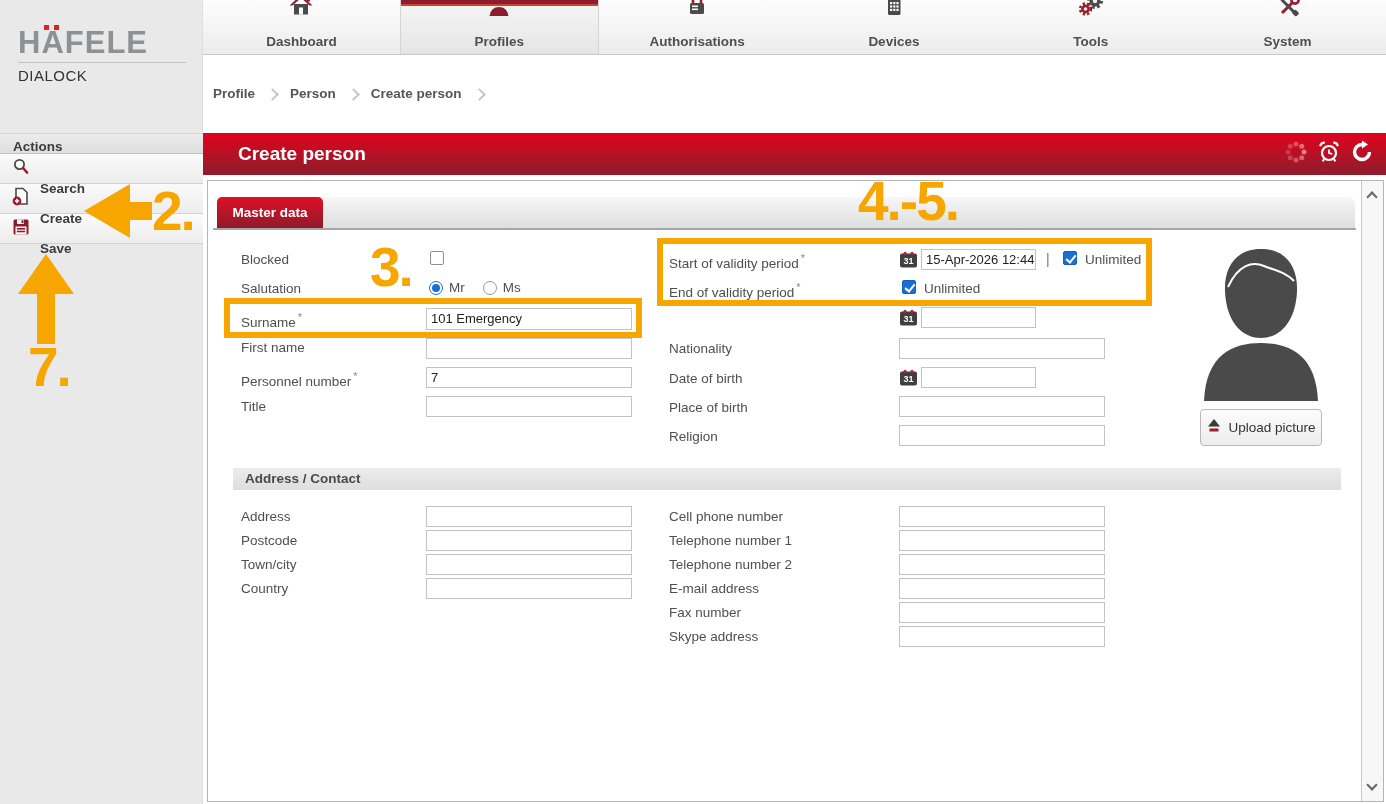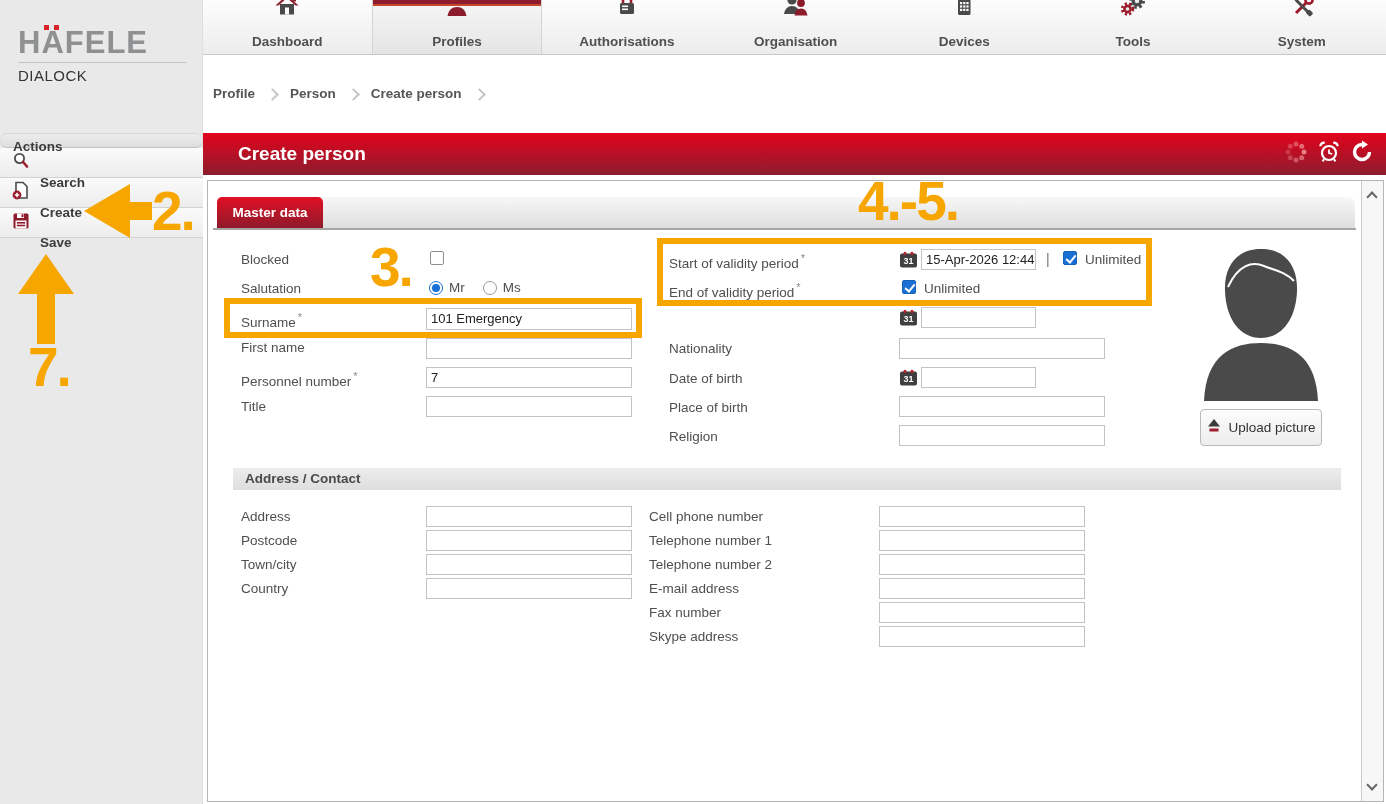--- a/index.html
+++ b/index.html
@@ -12,23 +12,23 @@
            background:#e9e9e9;border-right:1px solid #dedede;}
   .brand{position:absolute;left:18px;top:26px;width:170px;}
   .brand-name{font-size:31px;font-weight:bold;color:#8f9091;letter-spacing:1px;line-height:34px;}
   .umlaut{position:relative;display:inline-block;}
   .umlaut::before{content:"";position:absolute;top:-1px;left:3px;width:5px;height:5px;
                   background:#d8232a;box-shadow:10px 0 0 #d8232a;}
   .brand-rule{width:168px;height:1px;background:#c3c3c3;margin-top:2px;}
   .brand-sub{font-size:15px;color:#333;letter-spacing:.5px;margin-top:4px;}
 
   .actions{position:absolute;left:0;top:133px;width:203px;}
-  .actions-header{height:15px;line-height:25px;padding-left:13px;font-size:13.5px;font-weight:bold;
+  .actions-header{height:21px;line-height:25px;padding-left:13px;font-size:13.5px;font-weight:bold;
                   color:#3c3c3c;background:linear-gradient(#ececec,#dedede);
-                  border-top:1px solid #d6d6d6;border-bottom:1px solid #c2c2c2;border-radius:11px;}
+                  border-top:1px solid #d6d6d6;border-bottom:1px solid #c2c2c2;}
   .action-item{height:30px;display:flex;align-items:center;gap:10px;padding-left:12px;
                background:linear-gradient(#fbfbfb,#ececec);border-bottom:1px solid #d2d2d2;cursor:pointer;}
   .action-item span.lbl{font-size:13.5px;font-weight:bold;color:#3c3c3c;margin-top:39px;}
 
   
   #topnav{position:absolute;left:203px;top:0;width:1183px;height:55px;display:flex;
           background:linear-gradient(#fdfdfd,#ececec);border-bottom:1px solid #c8c8c8;}
   .nav-item{flex:1;position:relative;display:flex;flex-direction:column;align-items:center;
             justify-content:flex-end;padding-bottom:5px;gap:11px;cursor:pointer;}
   .nav-item .nlabel{font-size:13.5px;font-weight:bold;color:#4f4f4f;}
@@ -188,31 +188,20 @@
             <path d="M9 12 v-4 a4 4 0 0 1 8 0 v4" fill="none" stroke="#9b1c2c" stroke-width="2.6"></path>
             <rect x="6" y="11" width="14" height="11" rx="1.5" fill="#4a4a4a"></rect>
             <rect x="8" y="13.5" width="6" height="1.6" fill="#fff"></rect>
             <rect x="8" y="16.5" width="6" height="1.6" fill="#fff"></rect>
           </svg>
       </span>
       <span class="nlabel">Authorisations</span>
     </div>
     <div class="nav-item">
       <span>
-        <svg width="30" height="27" viewBox="0 0 30 27">
-            <circle cx="11" cy="8" r="4.6" fill="#4a4a4a"></circle>
-            <path d="M3 22 q1.5 -8 8 -8 q6.5 0 8 8 z" fill="#4a4a4a"></path>
-            <circle cx="20" cy="11" r="3.9" fill="#8c1b2b"></circle>
-            <path d="M13.5 23.5 q1 -7 6.5 -7 q5.5 0 6.5 7 z" fill="#8c1b2b"></path>
-          </svg>
-      </span>
-      <span class="nlabel">Organisation</span>
-    </div>
-    <div class="nav-item">
-      <span>
         <svg width="26" height="27" viewBox="0 0 26 27">
             <rect x="7" y="3" width="12.5" height="20" rx="1.5" fill="#4a4a4a"></rect>
             <rect x="9" y="5" width="8.5" height="3" fill="#fff" opacity=".9"></rect>
             <g fill="#fff">
               <rect x="9" y="10" width="2.2" height="2.2"></rect>
               <rect x="12.2" y="10" width="2.2" height="2.2"></rect>
               <rect x="15.4" y="10" width="2.2" height="2.2"></rect>
               <rect x="9" y="13.4" width="2.2" height="2.2"></rect>
               <rect x="12.2" y="13.4" width="2.2" height="2.2"></rect>
               <rect x="15.4" y="13.4" width="2.2" height="2.2"></rect>
@@ -403,21 +392,21 @@
         </div>
         <div class="addr-row">
           <span class="flabel" style="width: 185px;">Town/city</span>
           <div class="tinput"></div>
         </div>
         <div class="addr-row">
           <span class="flabel" style="width: 185px;">Country</span>
           <div class="tinput"></div>
         </div>
       </div>
-    <div class="addr-col" id="addr-right" style="left:441px;top:323px;">
+    <div class="addr-col" id="addr-right" style="left:461px;top:323px;">
         <div class="addr-row">
           <span class="flabel" style="width: 230px;">Cell phone number</span>
           <div class="tinput"></div>
         </div>
         <div class="addr-row">
           <span class="flabel" style="width: 230px;">Telephone number 1</span>
           <div class="tinput"></div>
         </div>
         <div class="addr-row">
           <span class="flabel" style="width: 230px;">Telephone number 2</span>

